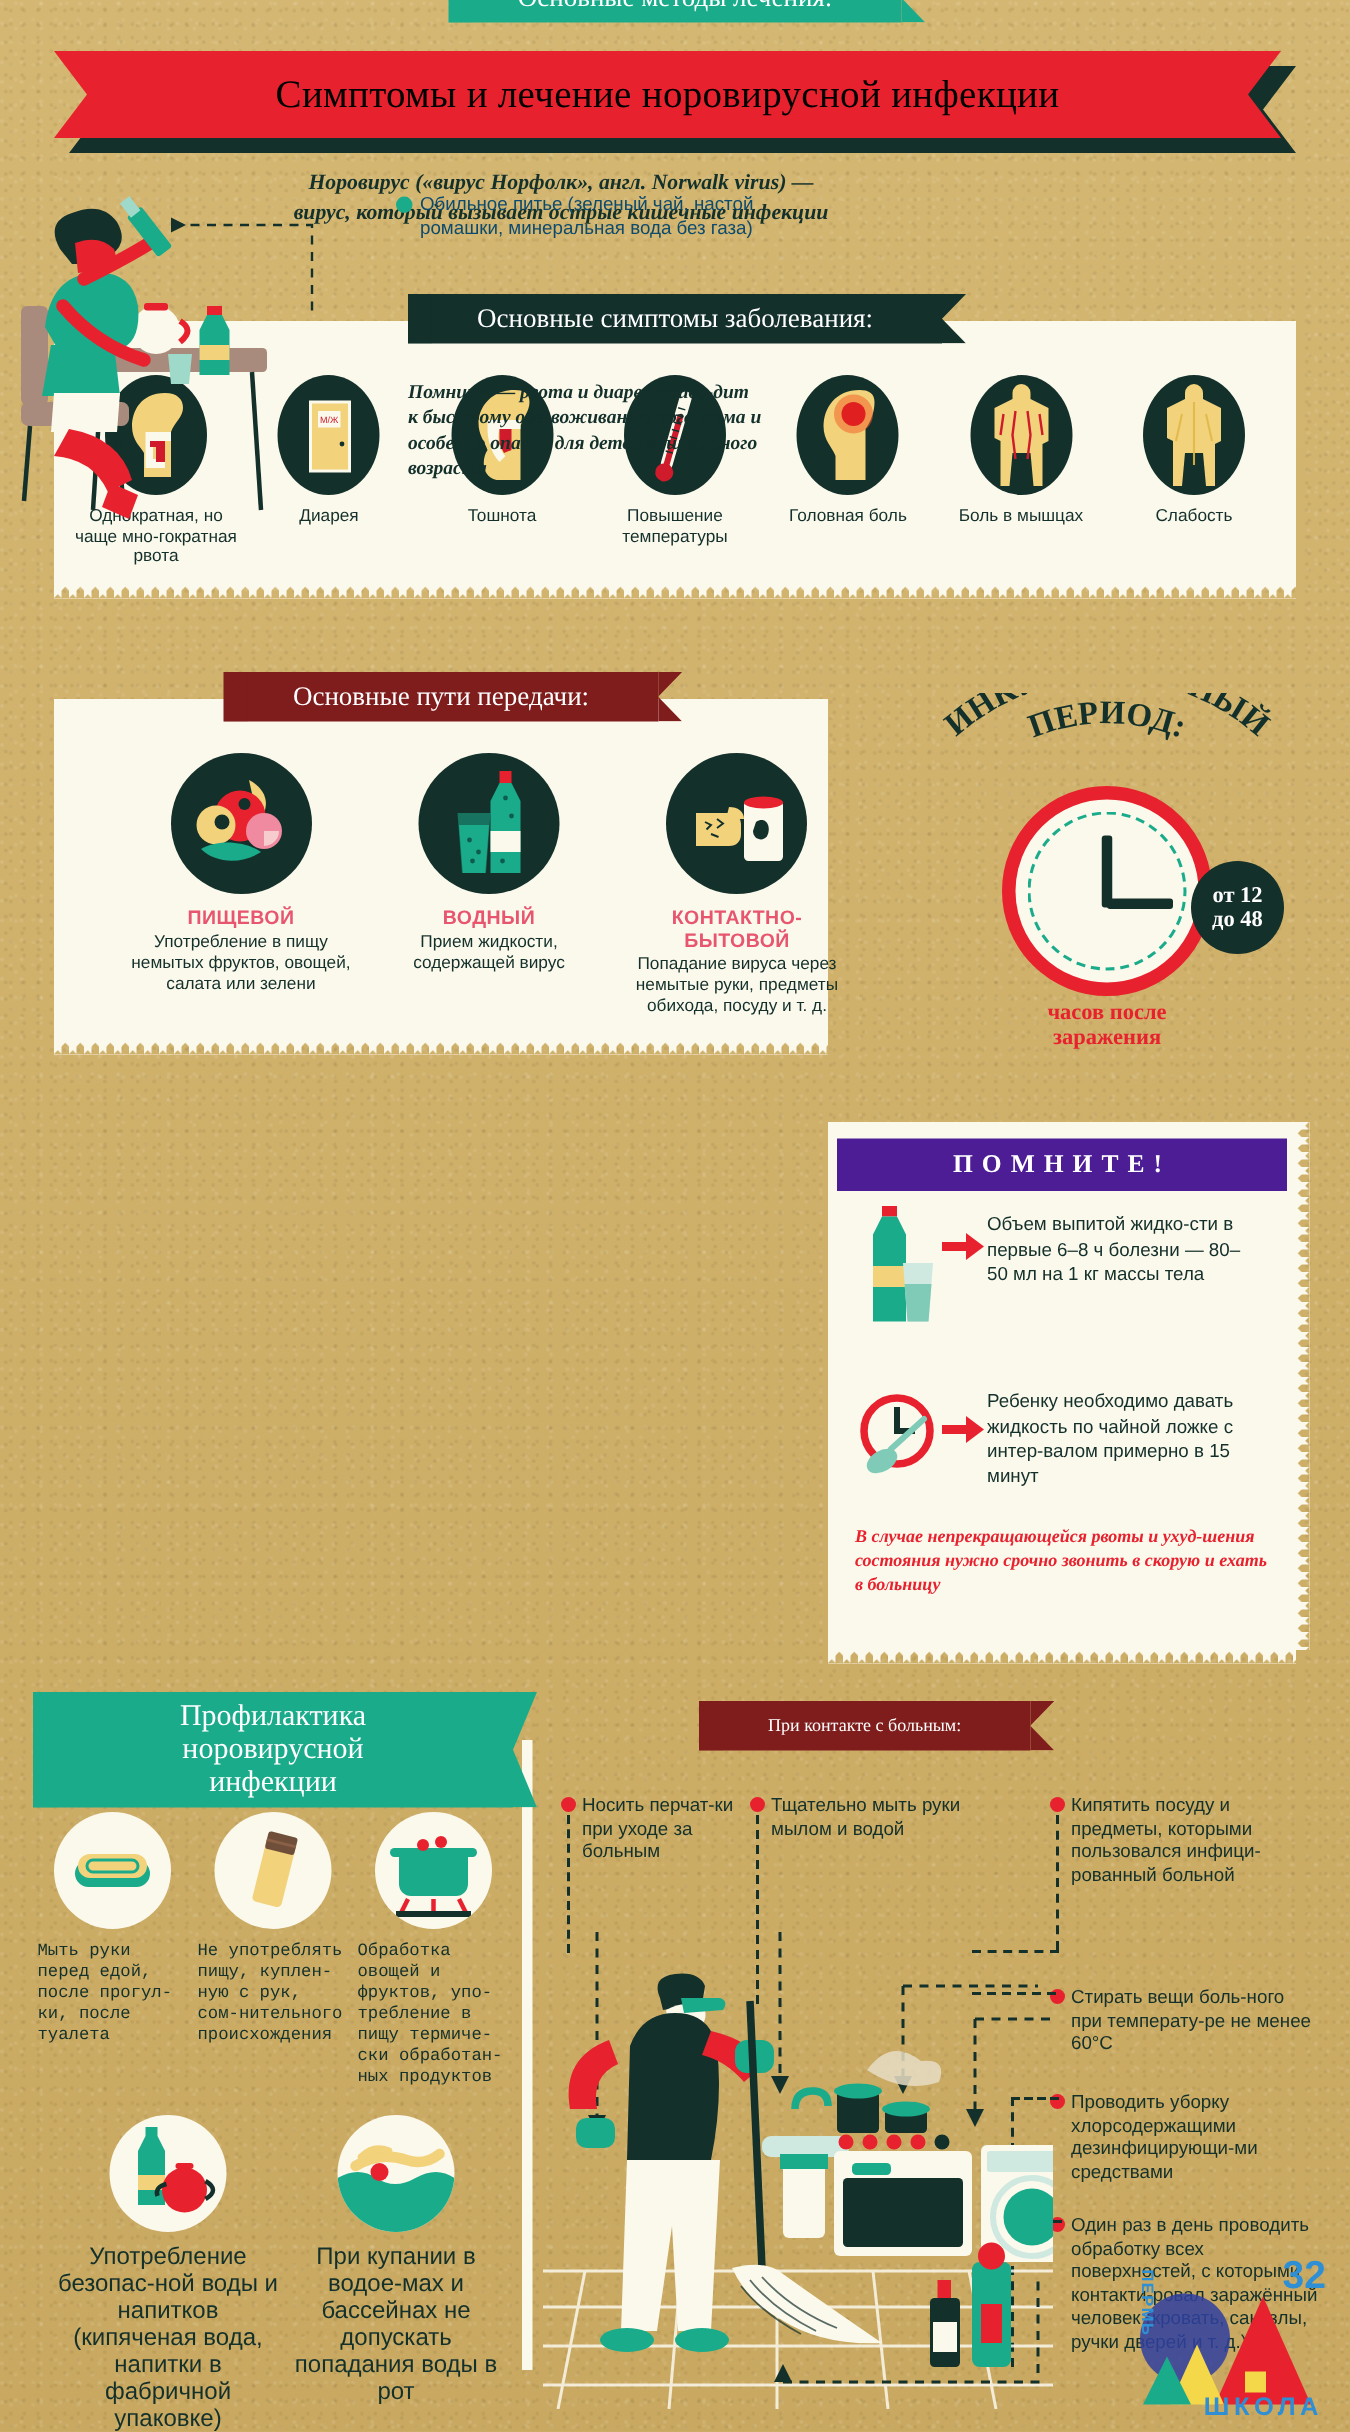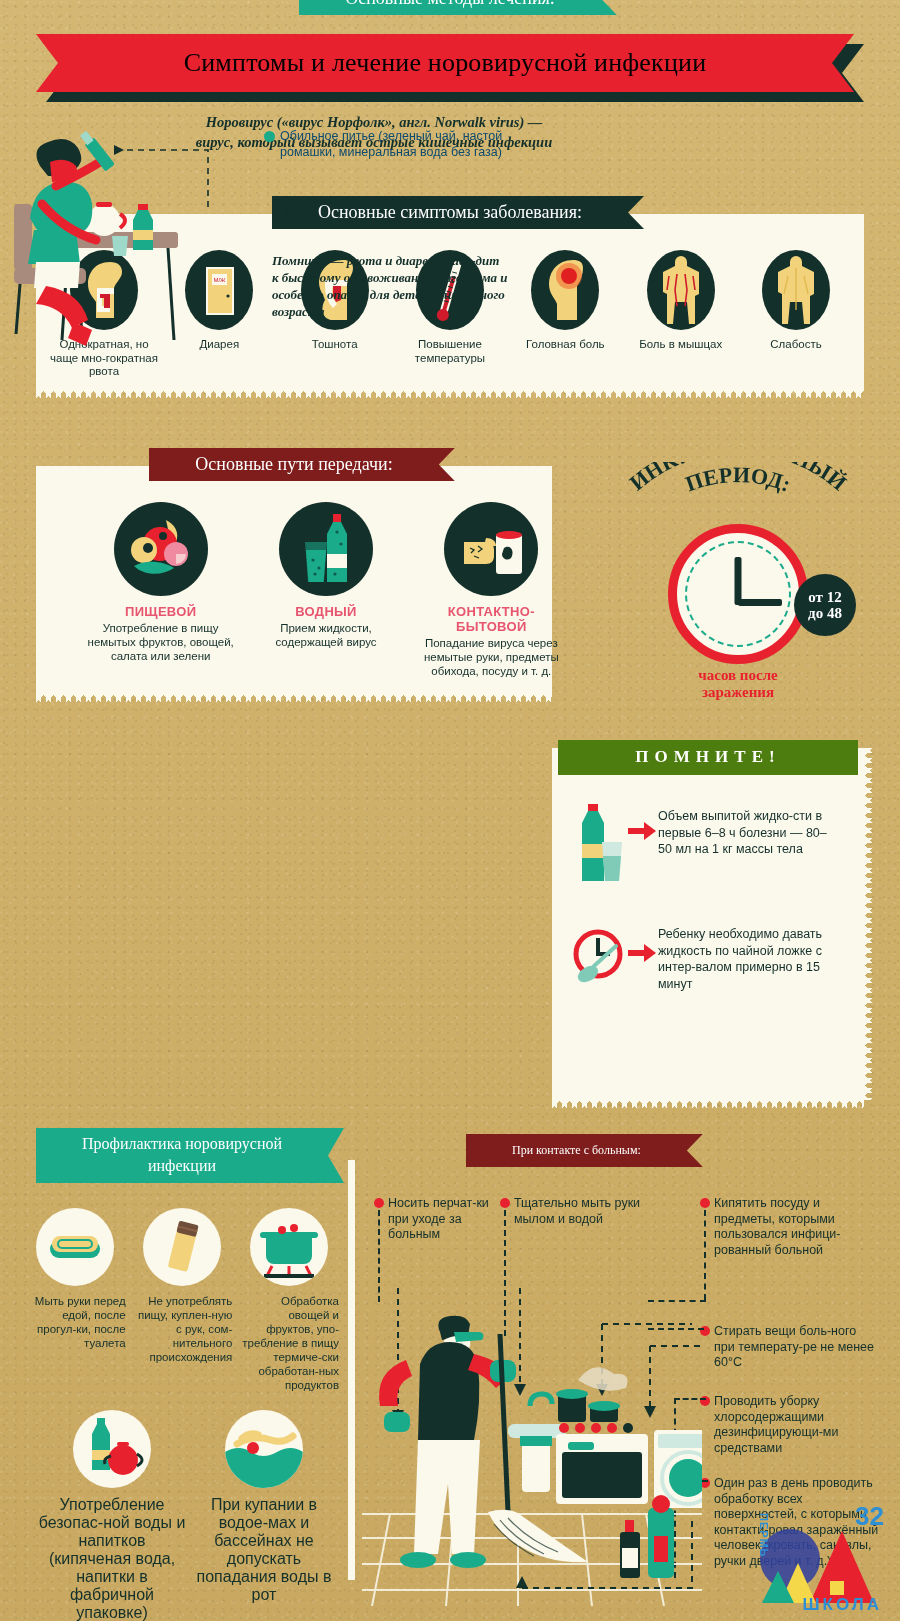--- a/index.html
+++ b/index.html
@@ -149,40 +149,40 @@
     position:absolute; left:272px; top:252px; width:236px;
     font-family:"Liberation Serif", serif; font-weight:bold; font-style:italic;
     font-size:13px; line-height:17px; color:#14302b;
   }
   #treat-illus{ position:absolute; left:12px; top:108px; width:260px; height:240px; }
 
   
   #remember-panel{ left:552px; top:748px; width:312px; height:352px; }
   #remember-flag{ position:absolute; left:6px; top:-8px; width:300px; }
   #remember-flag .bar{
-    background:#4d7c0f; color:#fff; text-align:center; padding:7px 0 8px 0;
-    font-family:"Liberation Serif", serif; font-size:17px; font-weight:bold; letter-spacing:6px;
+    background:#4c1d95; color:#fff; text-align:center; padding:7px 0 8px 0;
+    font-family:"Liberation Serif", serif; font-size:17px; font-weight:bold; letter-spacing:6px;margin-top:19px;
   }
   .rem-row{ position:absolute; display:flex; align-items:flex-start; }
   .rem-row .txt{ font-size:12.5px; line-height:16.5px; color:#14302b; }
   .arrow-r{ width:30px; height:18px; position:relative; flex:0 0 30px; margin-top:20px;}
   .arrow-r .shaft{ position:absolute; left:0; top:6px; width:18px; height:6px; background:#e8212e;}
   .arrow-r .head{ position:absolute; left:16px; top:0; width:0; height:0;
     border-top:9px solid transparent; border-bottom:9px solid transparent; border-left:12px solid #e8212e;}
   #rem-foot{
     position:absolute; left:18px; top:268px; width:280px;
     color:#e8212e; font-family:"Liberation Serif", serif; font-style:italic; font-weight:bold;
     font-size:12px; line-height:16px;
   }
 
   
   #prevention{ position:absolute; left:22px; top:1128px; width:320px; height:480px; }
   #prev-flag{ position:absolute; left:0; right:0; top:0; }
   #prev-grid{ position:absolute; left:0; top:80px; width:320px; display:flex; }
-  .prev-item{ flex:1; text-align:right; padding:0 3px; }
+  .prev-item{ flex:1; text-align:left; padding:0 3px;font-family:Liberation Mono, monospace; }
   .prev-icon{
     width:78px; height:78px; border-radius:50%; background:#fbf8ec;
     margin:0 auto 8px auto; position:relative; overflow:hidden;
   }
   .prev-item .t{ font-size:11.5px; line-height:14px; color:#14302b; }
   #prev-grid2{ position:absolute; left:14px; top:282px; width:306px; display:flex; }
   .prev2{ width:152px; text-align:center; }
 
   
   #contact{ position:absolute; left:356px; top:1128px; width:530px; height:480px; }
@@ -510,27 +510,28 @@
       <ellipse cx="20" cy="50" rx="11" ry="7" transform="rotate(-30 20 50)" fill="#7fcbb8"></ellipse>
       <path d="M26 42 L48 22" stroke="#7fcbb8" stroke-width="4" stroke-linecap="round"></path>
     </svg>
     <div class="arrow-r">
       <span class="shaft"></span>
         <span class="head"></span>
     </div>
     <div class="txt" style="width:176px; margin-top:2px;">Ребенку необходимо давать жидкость по чайной ложке с интер-валом примерно в 15 минут</div>
   </div>
 
+  <div id="rem-foot">В случае непрекращающейся рвоты и ухуд-шения состояния нужно срочно звонить в скорую и ехать в больницу</div>
 </div>
 
 <div id="divider"></div>
 
 <div id="prevention">
   <div id="prev-flag" class="flag-wrap">
-    <span class="flag green" style="font-size:16px;">Профилактика норовирусной
+    <span class="flag green" style="font-size:20px;">Профилактика норовирусной
 инфекции</span>
   </div>
 
   <div id="prev-grid">
     <div class="prev-item">
       <div class="prev-icon">
         <svg viewBox="0 0 78 78" width="78" height="78" aria-hidden="true">
           <rect x="14" y="32" width="50" height="18" rx="9" fill="#1aab8b"></rect>
           <rect x="16" y="28" width="46" height="16" rx="8" fill="#f2d27a"></rect>
           <rect x="22" y="32" width="34" height="8" rx="4" fill="none" stroke="#1aab8b" stroke-width="2"></rect>

